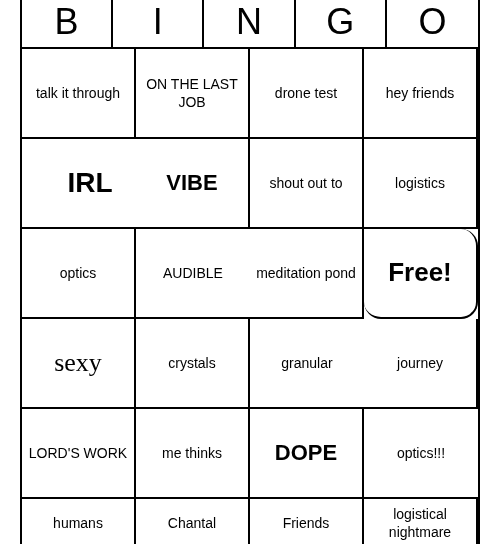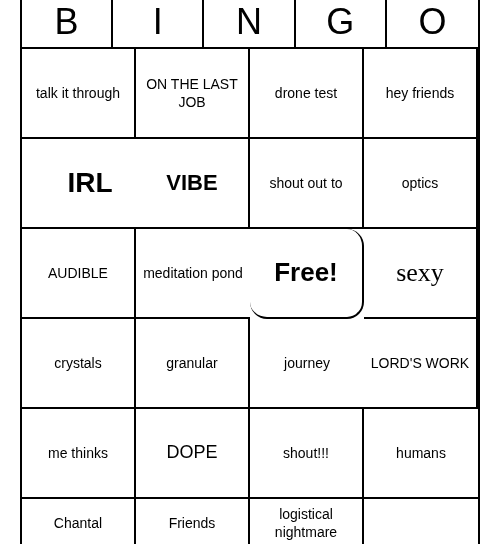--- a/index.html
+++ b/index.html
@@ -77,22 +77,22 @@
       font-weight: bold;
       border-radius: 17px;
     }
 
     .bingo-cell.sexy {
       font-size: 26px;
       font-family: Liberation Serif, serif;
     }
 
     .bingo-cell.dope {
-      font-size: 18px;
-      font-weight: normal;
+      font-size: 22px;
+      font-weight: bold;
     }
 
     .bingo-cell.irl {
       font-size: 28px;
       font-weight: bold;
       padding-left: 28px;
     }
   </style>
 </head>
 <body>
@@ -106,30 +106,31 @@
       <div class="bingo-header-cell">O</div>
     </div>
   <div class="bingo-grid">
   <div class="bingo-cell">talk it through</div>
       <div class="bingo-cell">ON THE LAST JOB</div>
       <div class="bingo-cell">drone test</div>
       <div class="bingo-cell">hey friends</div>
       <div class="bingo-cell irl">IRL</div>
       <div class="bingo-cell large-text">VIBE</div>
       <div class="bingo-cell">shout out to</div>
+      <div class="bingo-cell">logistics</div>
       <div class="bingo-cell">optics</div>
       <div class="bingo-cell">AUDIBLE</div>
       <div class="bingo-cell">meditation pond</div>
       <div class="bingo-cell free">Free!</div>
       <div class="bingo-cell sexy">sexy</div>
       <div class="bingo-cell">crystals</div>
       <div class="bingo-cell">granular</div>
       <div class="bingo-cell">journey</div>
       <div class="bingo-cell">LORD'S WORK</div>
       <div class="bingo-cell">me thinks</div>
       <div class="bingo-cell dope">DOPE</div>
-      <div class="bingo-cell">shout!!!</div>
+      <div class="bingo-cell">optics!!!</div>
       <div class="bingo-cell">humans</div>
       <div class="bingo-cell">Chantal</div>
       <div class="bingo-cell">Friends</div>
       <div class="bingo-cell">logistical nightmare</div>
     </div>
 </div>
 
 </body></html>

